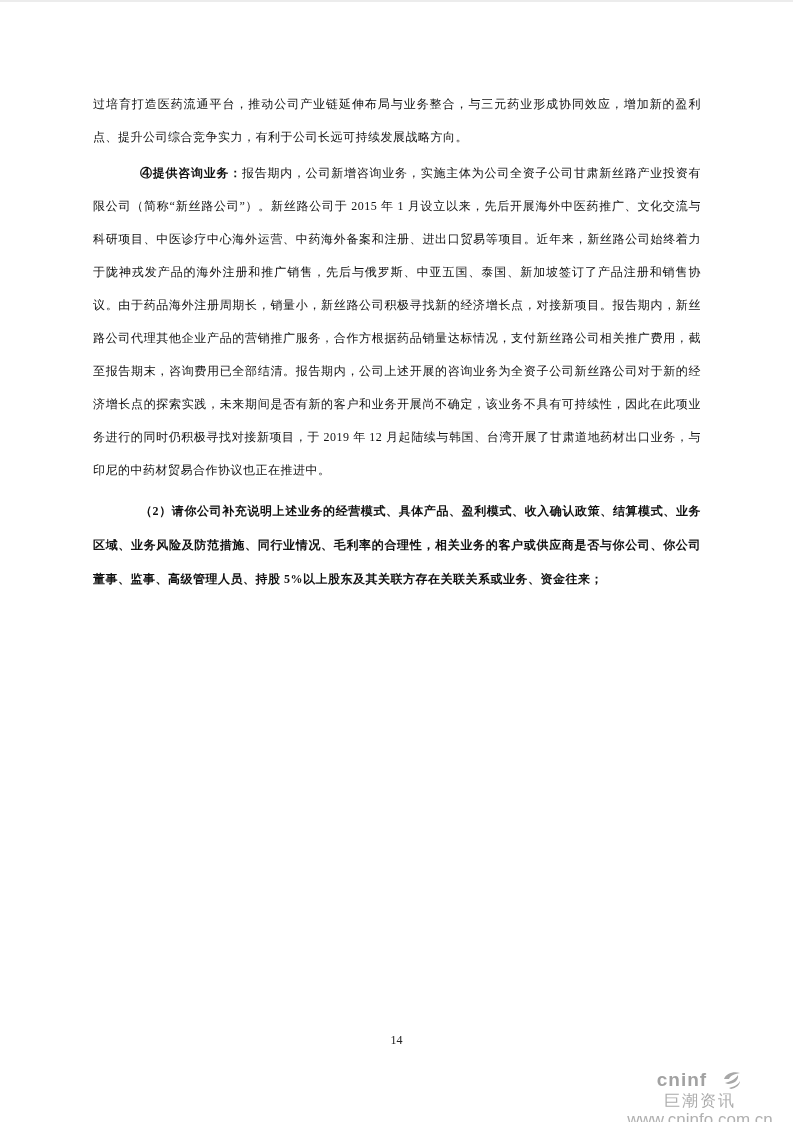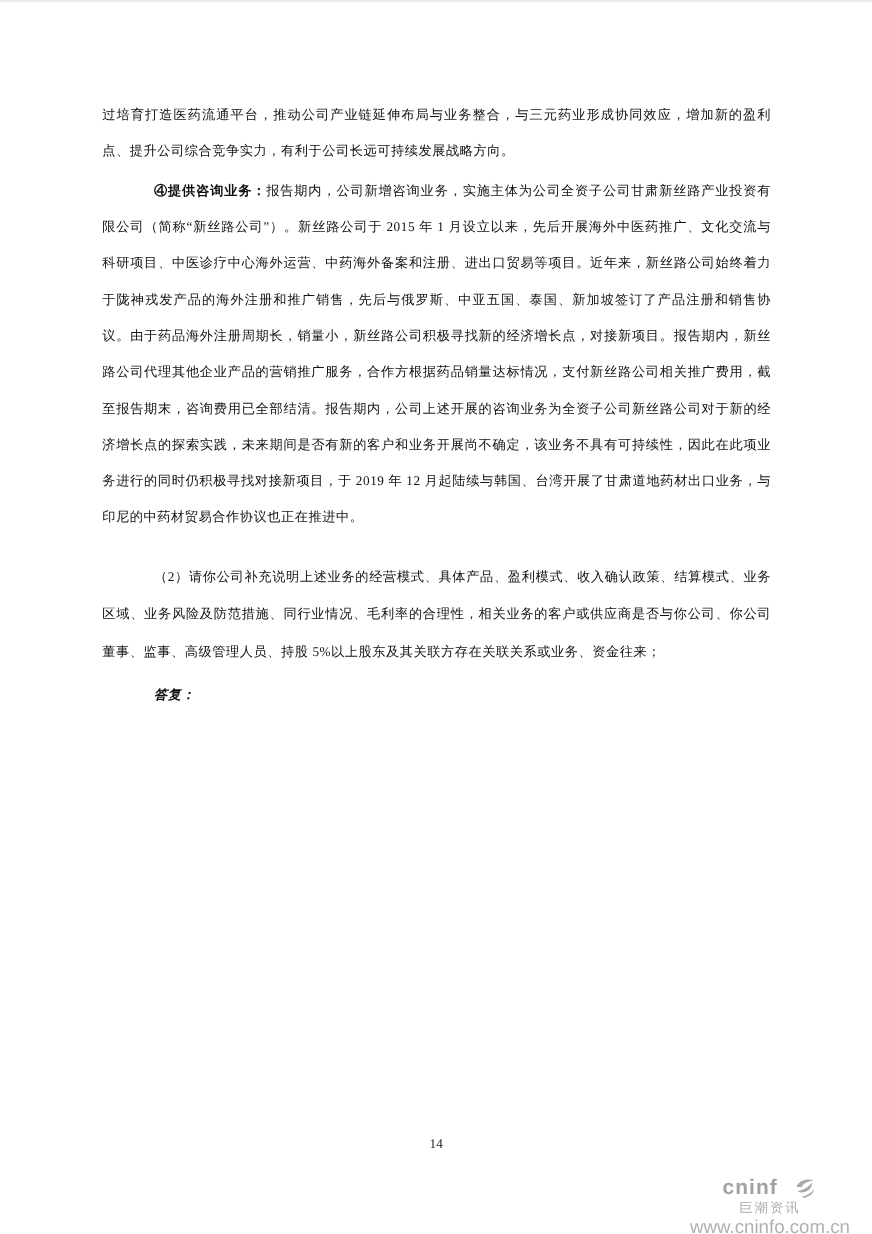--- a/index.html
+++ b/index.html
@@ -28,22 +28,22 @@
     text-align: justify;
     letter-spacing: 0.5px;
   }
   .para {
     margin: 0 0 3px 0;
   }
   .para.indent {
     text-indent: 47px;
   }
   .para.bold {
-    font-weight: normal;
-    margin-top: 20px;
+    font-weight: bold;
+    margin-top: 7px;
     line-height: 34px;
   }
   .para.bold-italic {
     font-weight: bold;
     font-style: italic;
     margin-top: 6px;
   }
   .para b {
     font-weight: bold;
   }
@@ -76,41 +76,40 @@
   .logo-text {
     font-size: 19px;
     font-weight: bold;
     letter-spacing: 1px;
     color: #a2a2a2;
   }
   .logo-icon svg {
     display: block;
   }
   .logo-cn {
-    font-size: 12px;
+    font-size: 16px;
     letter-spacing: 2px;
     color: #ababab;
     margin-top: 1px;
   }
   .logo-url {
     font-size: 17px;
     color: #b0b0b0;
     margin-top: 2px;
   }
 </style>
 </head>
 <body>
 
 <div class="page">
 
   <div class="content" id="paragraphs">
       <p class="para normal">过培育打造医药流通平台，推动公司产业链延伸布局与业务整合，与三元药业形成协同效应，增加新的盈利点、提升公司综合竞争实力，有利于公司长远可持续发展战略方向。</p>
       <p class="para normal indent"><b>④提供咨询业务：</b>报告期内，公司新增咨询业务，实施主体为公司全资子公司甘肃新丝路产业投资有限公司（简称“新丝路公司”）。新丝路公司于 2015 年 1 月设立以来，先后开展海外中医药推广、文化交流与科研项目、中医诊疗中心海外运营、中药海外备案和注册、进出口贸易等项目。近年来，新丝路公司始终着力于陇神戎发产品的海外注册和推广销售，先后与俄罗斯、中亚五国、泰国、新加坡签订了产品注册和销售协议。由于药品海外注册周期长，销量小，新丝路公司积极寻找新的经济增长点，对接新项目。报告期内，新丝路公司代理其他企业产品的营销推广服务，合作方根据药品销量达标情况，支付新丝路公司相关推广费用，截至报告期末，咨询费用已全部结清。报告期内，公司上述开展的咨询业务为全资子公司新丝路公司对于新的经济增长点的探索实践，未来期间是否有新的客户和业务开展尚不确定，该业务不具有可持续性，因此在此项业务进行的同时仍积极寻找对接新项目，于 2019 年 12 月起陆续与韩国、台湾开展了甘肃道地药材出口业务，与印尼的中药材贸易合作协议也正在推进中。</p>
       <p class="para bold indent">（2）请你公司补充说明上述业务的经营模式、具体产品、盈利模式、收入确认政策、结算模式、业务区域、业务风险及防范措施、同行业情况、毛利率的合理性，相关业务的客户或供应商是否与你公司、你公司董事、监事、高级管理人员、持股 5%以上股东及其关联方存在关联关系或业务、资金往来；</p>
-      <p class="para bold-italic indent">答复：</p>
     </div>
 
   <div class="page-number">14</div>
 
   <div class="logo">
     <div class="logo-top">
       <span class="logo-text">cninf</span>
       <span class="logo-icon">
         <svg width="22" height="20" viewBox="0 0 22 20" xmlns="http://www.w3.org/2000/svg">
           <path d="M3 9 C5 3, 13 1, 19 3 C13 4, 9 6, 8 9 Z" fill="#a8a8a8"></path>

